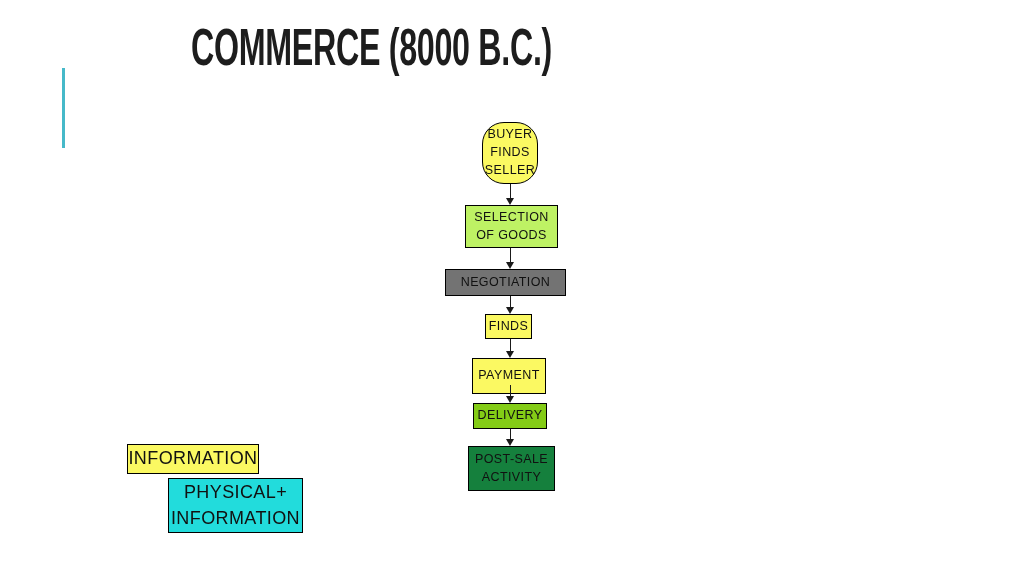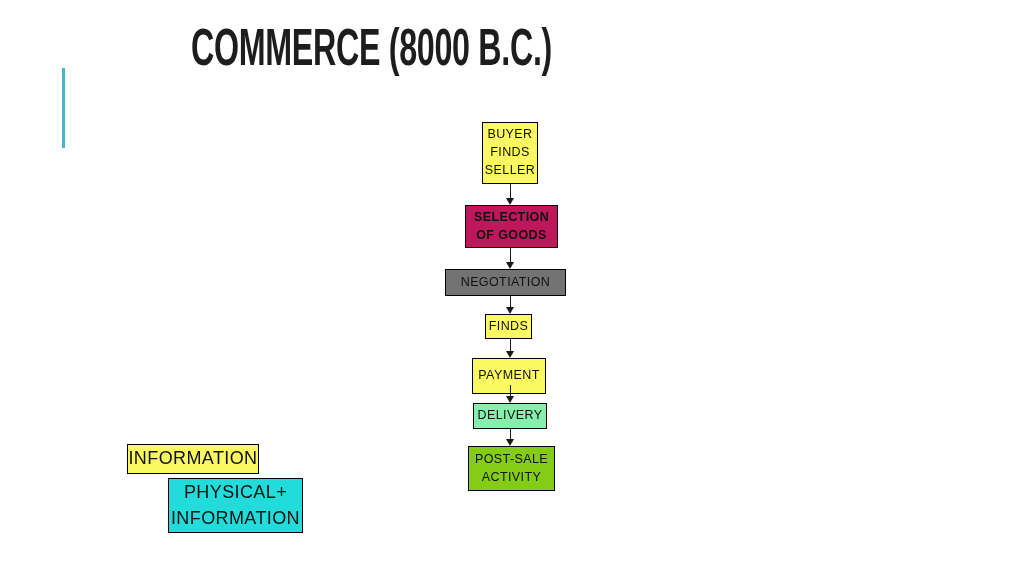--- a/index.html
+++ b/index.html
@@ -43,21 +43,21 @@
     text-align: center;
     color: #111111;
     white-space: pre-line;
     letter-spacing: 0.4px;
     line-height: 1.42;
   }
   .flow-box { font-size: 12.5px; }
   .legend-box { font-size: 18px; }
 
   
-  .s0 { left: 482px; top: 122px; width: 56px;  height: 62px; }
+  .s0 { left: 482px; top: 122px; width: 56px;  height: 62px; border-radius: 22px; }
   .s1 { left: 465px; top: 205px; width: 93px;  height: 43px; }
   .s2 { left: 445px; top: 269px; width: 121px; height: 27px; }
   .s3 { left: 485px; top: 314px; width: 47px;  height: 25px; }
   .s4 { left: 472px; top: 358px; width: 74px;  height: 36px; }
   .s5 { left: 473px; top: 403px; width: 74px;  height: 26px; }
   .s6 { left: 468px; top: 446px; width: 87px;  height: 45px; }
 
   
   .l0 { left: 127px; top: 444px; width: 132px; height: 30px; }
   .l1 { left: 125px; top: 478px; width: 135px; height: 55px; }
@@ -95,37 +95,37 @@
   <h1 class="slide-title">COMMERCE (8000 B.C.)</h1>
 
   <div class="accent-line" style="background-color: rgb(70, 185, 201);"></div>
 
   <div>
     <div class="box flow-box s0" style="background-color: rgb(251, 249, 98);">BUYER
 FINDS
 SELLER</div>
     <div class="arrow a0"></div>
 
-    <div class="box flow-box s1" style="background-color: #be185d; font-weight: bold;">SELECTION
+    <div class="box flow-box s1" style="background-color: #bef264;">SELECTION
 OF GOODS</div>
     <div class="arrow a1"></div>
 
     <div class="box flow-box s2" style="background-color: #737373;">NEGOTIATION</div>
     <div class="arrow a2"></div>
 
     <div class="box flow-box s3" style="background-color: rgb(251, 249, 98);">FINDS</div>
     <div class="arrow a3"></div>
 
     <div class="box flow-box s4" style="background-color: rgb(251, 249, 98);">PAYMENT</div>
     <div class="arrow a4"></div>
 
-    <div class="box flow-box s5" style="background-color: #86efac;">DELIVERY</div>
+    <div class="box flow-box s5" style="background-color: #84cc16;">DELIVERY</div>
     <div class="arrow a5"></div>
 
-    <div class="box flow-box s6" style="background-color: #84cc16;">POST-SALE
+    <div class="box flow-box s6" style="background-color: #15803d;">POST-SALE
 ACTIVITY</div>
   </div>
 
   <div>
     <div class="box legend-box l0" style="background-color: rgb(251, 249, 98);">INFORMATION</div>
     <div class="box legend-box l1" style="background-color: rgb(34, 220, 220); margin-left: 43px;">PHYSICAL+
 INFORMATION</div>
   </div>
 
 </div>

